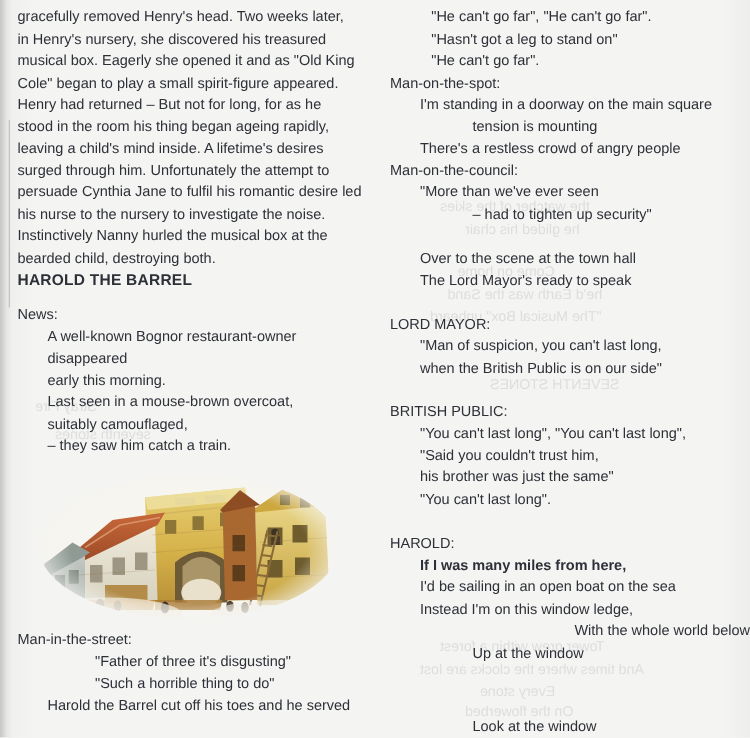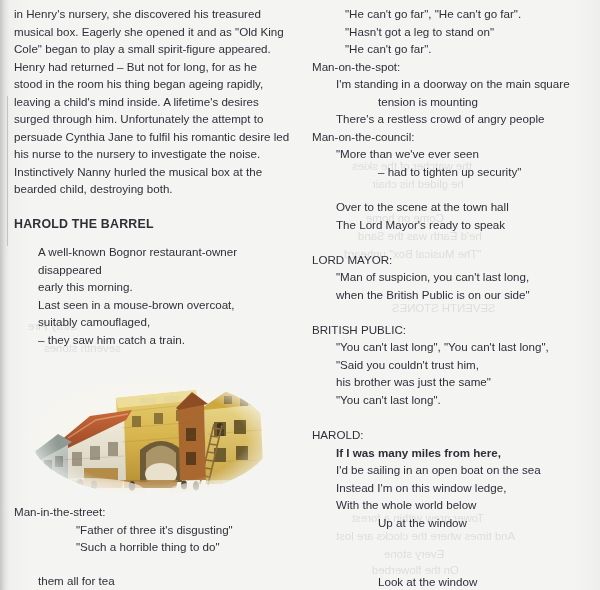--- a/index.html
+++ b/index.html
@@ -102,36 +102,38 @@
     <div class="ghost" style="left: 336px; top: 528px;">And times where the clocks are lost</div>
     <div class="ghost" style="left: 384px; top: 546px;">Every stone</div>
     <div class="ghost" style="left: 372px; top: 562px;">On the flowerbed</div>
     <div class="ghost" style="left: 28px; top: 318px;">Stray Fire</div>
     <div class="ghost" style="left: 44px; top: 340px;">seventh stones</div>
   </div>
 
 <div class="col" id="col-left">
 
   <div id="prose" style="position:absolute; left:14px; top:5px; width:282px;">
+      <div class="line">gracefully removed Henry's head. Two weeks later,</div>
       <div class="line">in Henry's nursery, she discovered his treasured</div>
       <div class="line">musical box. Eagerly she opened it and as "Old King</div>
       <div class="line">Cole" began to play a small spirit-figure appeared.</div>
       <div class="line">Henry had returned – But not for long, for as he</div>
       <div class="line">stood in the room his thing began ageing rapidly,</div>
       <div class="line">leaving a child's mind inside. A lifetime's desires</div>
       <div class="line">surged through him. Unfortunately the attempt to</div>
       <div class="line">persuade Cynthia Jane to fulfil his romantic desire led</div>
       <div class="line">his nurse to the nursery to investigate the noise.</div>
       <div class="line">Instinctively Nanny hurled the musical box at the</div>
       <div class="line">bearded child, destroying both.</div>
     </div>
 
   <div class="heading" style="position:absolute; left:14px; top:216px;">HAROLD THE BARREL</div>
 
   <div id="lyrics-left" style="position:absolute; left:14px; top:243px; width:282px;">
+      <div class="line" style="padding-left: 0px;">News:</div>
       <div class="line" style="padding-left: 24px;">A well-known Bognor restaurant-owner</div>
       <div class="line" style="padding-left: 24px;">disappeared</div>
       <div class="line" style="padding-left: 24px;">early this morning.</div>
       <div class="line" style="padding-left: 24px;">Last seen in a mouse-brown overcoat,</div>
       <div class="line" style="padding-left: 24px;">suitably camouflaged,</div>
       <div class="line" style="padding-left: 24px;">– they saw him catch a train.</div>
     </div>
 
   <div id="illustration">
     <svg width="246" height="122" viewBox="0 0 246 122" xmlns="http://www.w3.org/2000/svg">
@@ -249,20 +251,21 @@
       </g>
 
       <rect x="0" y="0" width="246" height="122" fill="url(#vig)"></rect>
     </svg>
   </div>
 
   <div id="lyrics-left-2" style="position:absolute; left:14px; top:503px; width:290px;">
       <div class="line" style="padding-left: 0px;">Man-in-the-street:</div>
       <div class="line" style="padding-left: 62px;">"Father of three it's disgusting"</div>
       <div class="line" style="padding-left: 62px;">"Such a horrible thing to do"</div>
+      <div class="line" style="padding-left: 24px;">Harold the Barrel cut off his toes and he served</div>
       <div class="line" style="padding-left: 24px; margin-top: 16px;">them all for tea</div>
     </div>
 </div>
 
 <div class="col" id="col-right">
   <div id="lyrics-right" style="position:absolute; left:12px; top:5px; width:288px;">
       <div class="line" style="padding-left: 33px;">"He can't go far", "He can't go far".</div>
       <div class="line" style="padding-left: 33px;">"Hasn't got a leg to stand on"</div>
       <div class="line" style="padding-left: 33px;">"He can't go far".</div>
       <div class="line" style="padding-left: 0px;">Man-on-the-spot:</div>
@@ -283,21 +286,21 @@
       <div class="line" style="padding-left: 0px;">BRITISH PUBLIC:</div>
       <div class="line" style="padding-left: 24px;">"You can't last long", "You can't last long",</div>
       <div class="line" style="padding-left: 24px;">"Said you couldn't trust him,</div>
       <div class="line" style="padding-left: 24px;">his brother was just the same"</div>
       <div class="line" style="padding-left: 24px;">"You can't last long".</div>
       <div class="line blank" style="padding-left: 0px;"></div>
       <div class="line" style="padding-left: 0px;">HAROLD:</div>
       <div class="line" style="padding-left: 24px; font-weight: bold;">If I was many miles from here,</div>
       <div class="line" style="padding-left: 24px;">I'd be sailing in an open boat on the sea</div>
       <div class="line" style="padding-left: 24px;">Instead I'm on this window ledge,</div>
-      <div class="line" style="padding-left: 24px;">With the whole world below</div>
+      <div class="line" style="padding-left: 24px; text-align: right;">With the whole world below</div>
       <div class="line" style="padding-left: 66px;">Up at the window</div>
       <div class="line" style="padding-left: 66px; margin-top: 42px;">Look at the window</div>
       <div class="line" style="padding-left: 0px;">Mr Plod:</div>
       <div class="line" style="padding-left: 24px;">"We can help you"</div>
       <div class="line" style="padding-left: 0px;">Plod's Chorus:</div>
     </div>
 </div>
 
 <div id="gutter-shadow"></div>
 <div id="gutter-line"></div>

